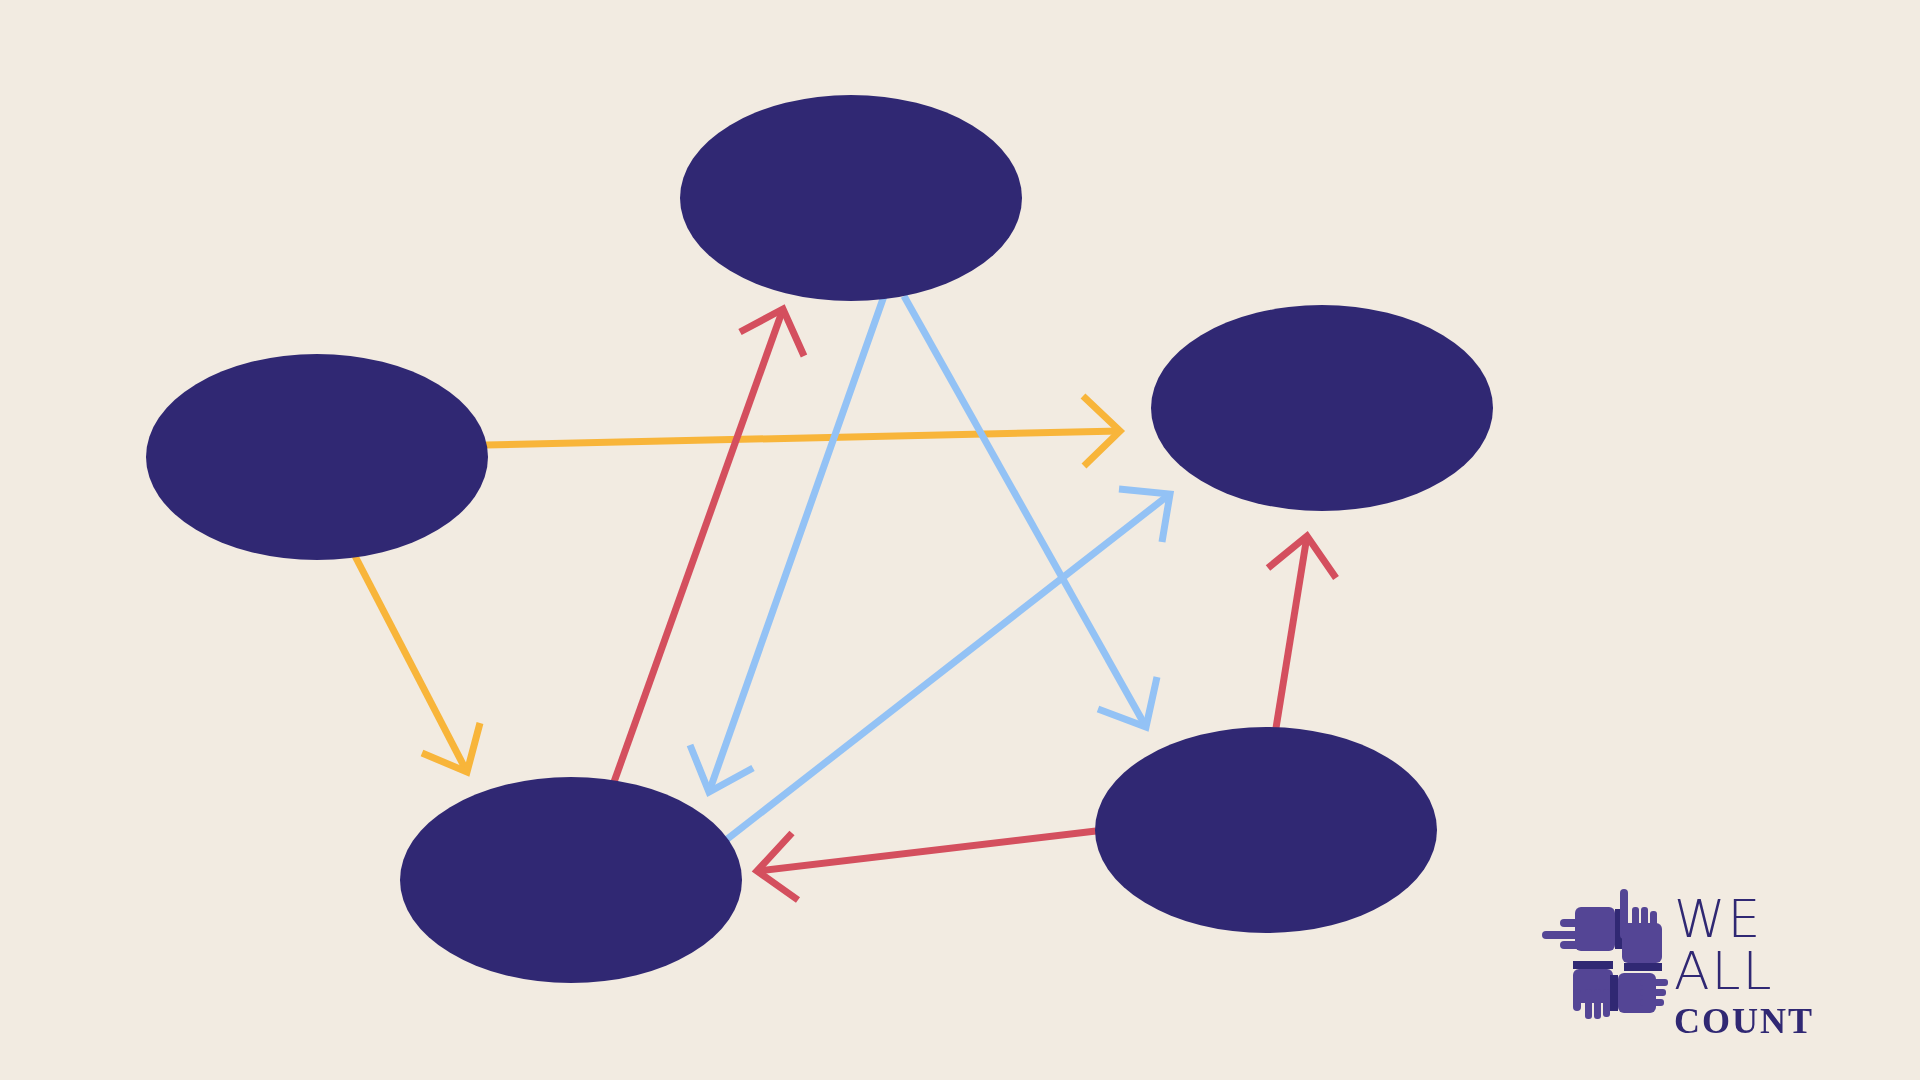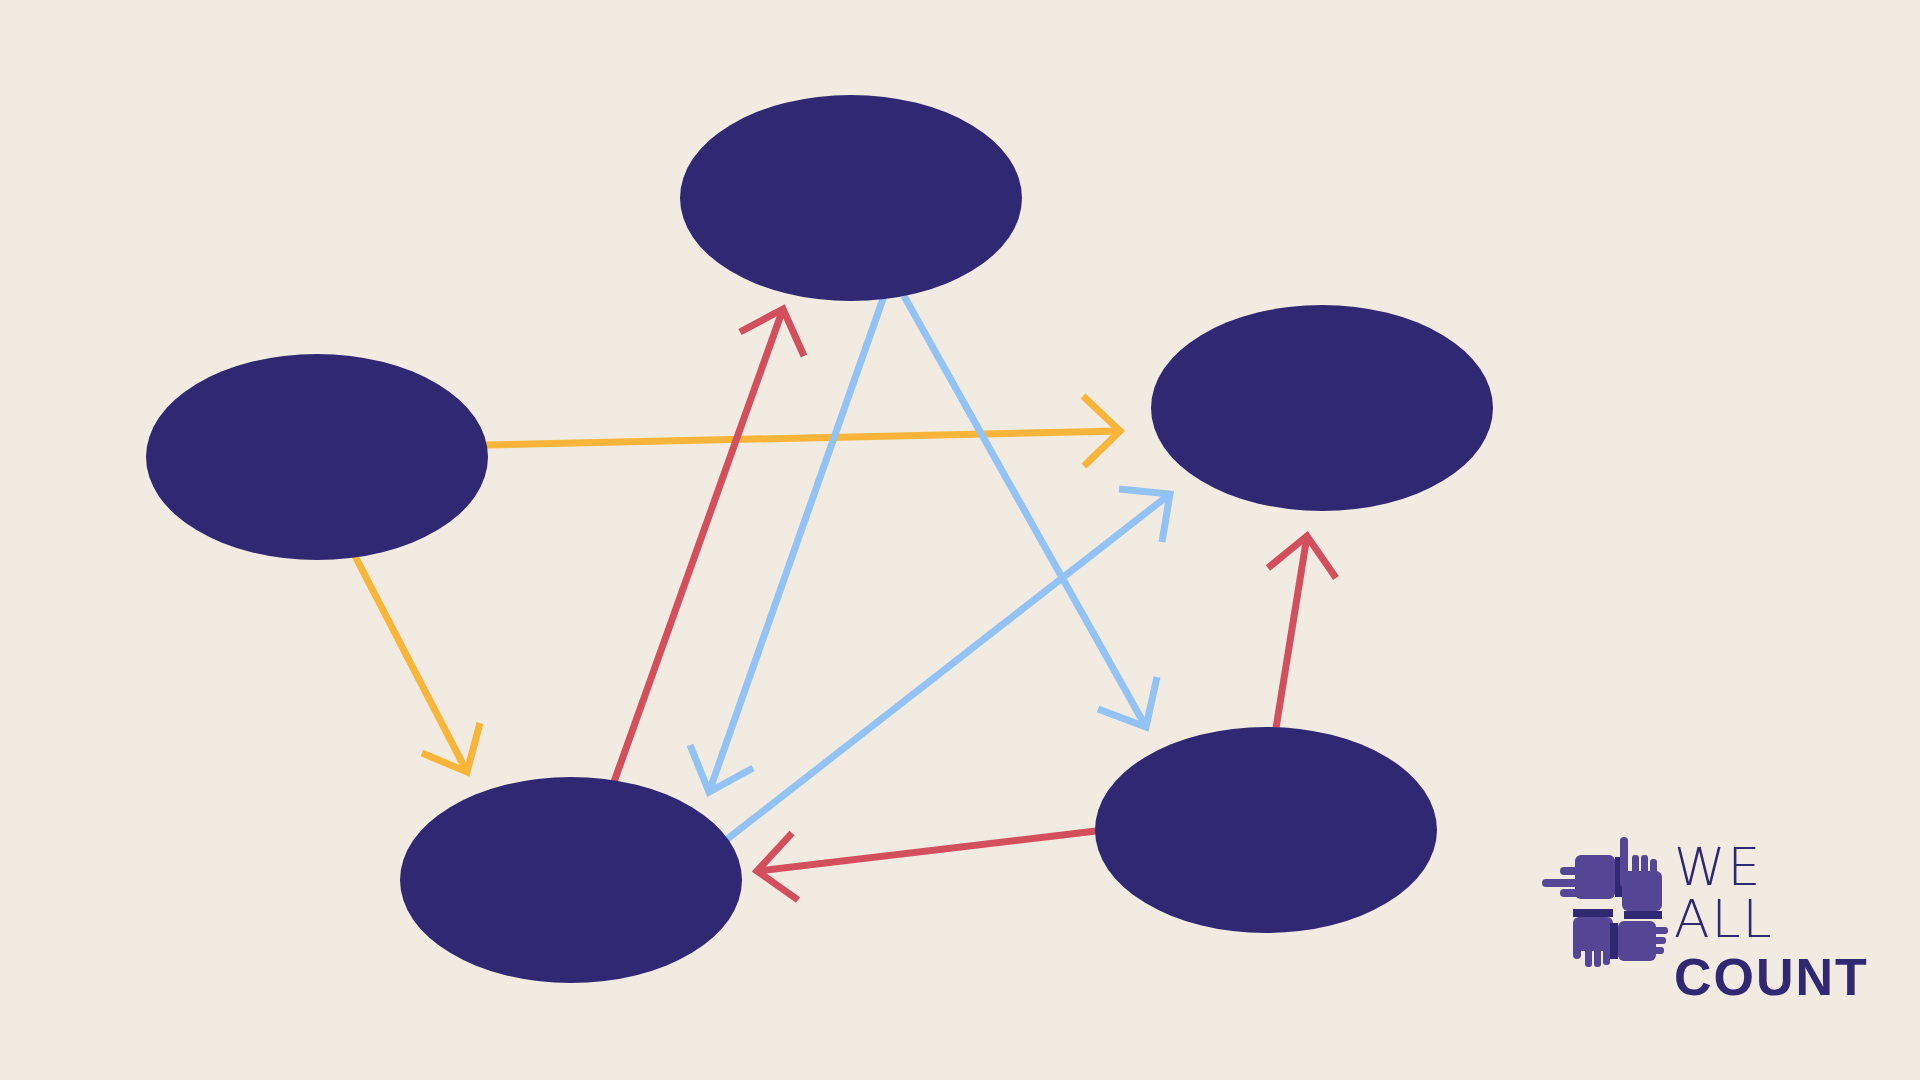--- a/index.html
+++ b/index.html
@@ -1,21 +1,21 @@
 <!DOCTYPE html>
 <html><head>
 <meta charset="utf-8">
 <style>
   html, body { margin: 0; padding: 0; }
   body { width: 1920px; height: 1080px; background: #f2ebe1; overflow: hidden; position: relative; font-family: "DejaVu Sans", sans-serif; }
   #diagram { position: absolute; left: 0; top: 0; }
-  .logo { position: absolute; left: 1540px; top: 837px; width: 340px; height: 130px; }
+  .logo { position: absolute; left: 1540px; top: 889px; width: 340px; height: 130px; }
   .logo-text { position: absolute; left: 134px; top: 4px; color: #302873; line-height: 1; }
   .logo-line1 { font-family: "DejaVu Sans", sans-serif; font-weight: 300; font-size: 52px; letter-spacing: 2px; display: block; }
-  .logo-line2 { font-family: Liberation Sans, sans-serif; font-weight: bold; font-size: 52px; letter-spacing: 2px; display: block; margin-top: 6px; }
+  .logo-line2 { font-family: Liberation Serif, serif; font-weight: bold; font-size: 36px; letter-spacing: 2px; display: block; margin-top: 6px; }
 </style>
 </head>
 <body>
 
 <svg id="diagram" width="1920" height="1080" viewBox="0 0 1920 1080">
 
   <g fill="none" stroke-width="7" stroke-linecap="butt" stroke-linejoin="miter">
 
     <g stroke="#f8b53a">
       <line x1="486" y1="445" x2="1120" y2="431"></line>

